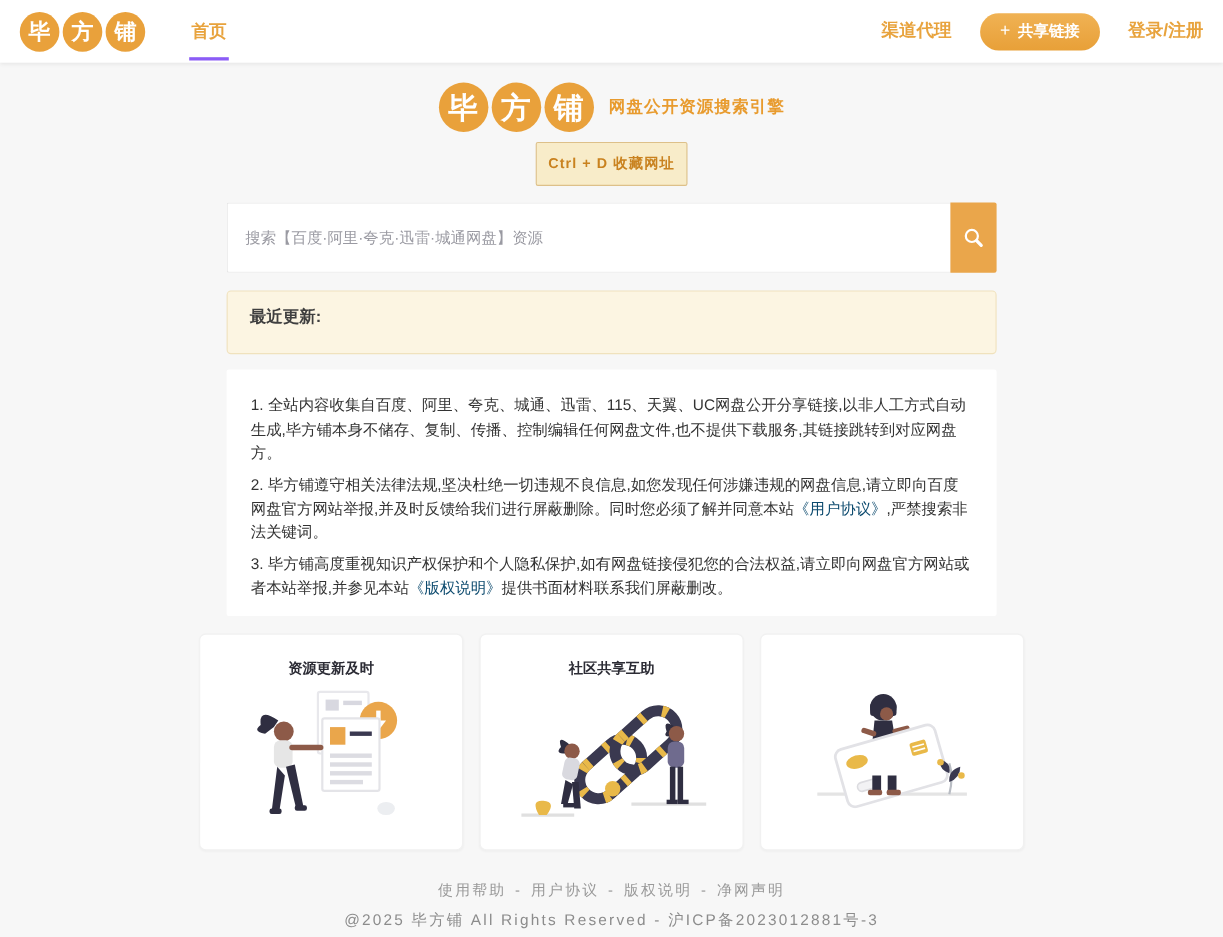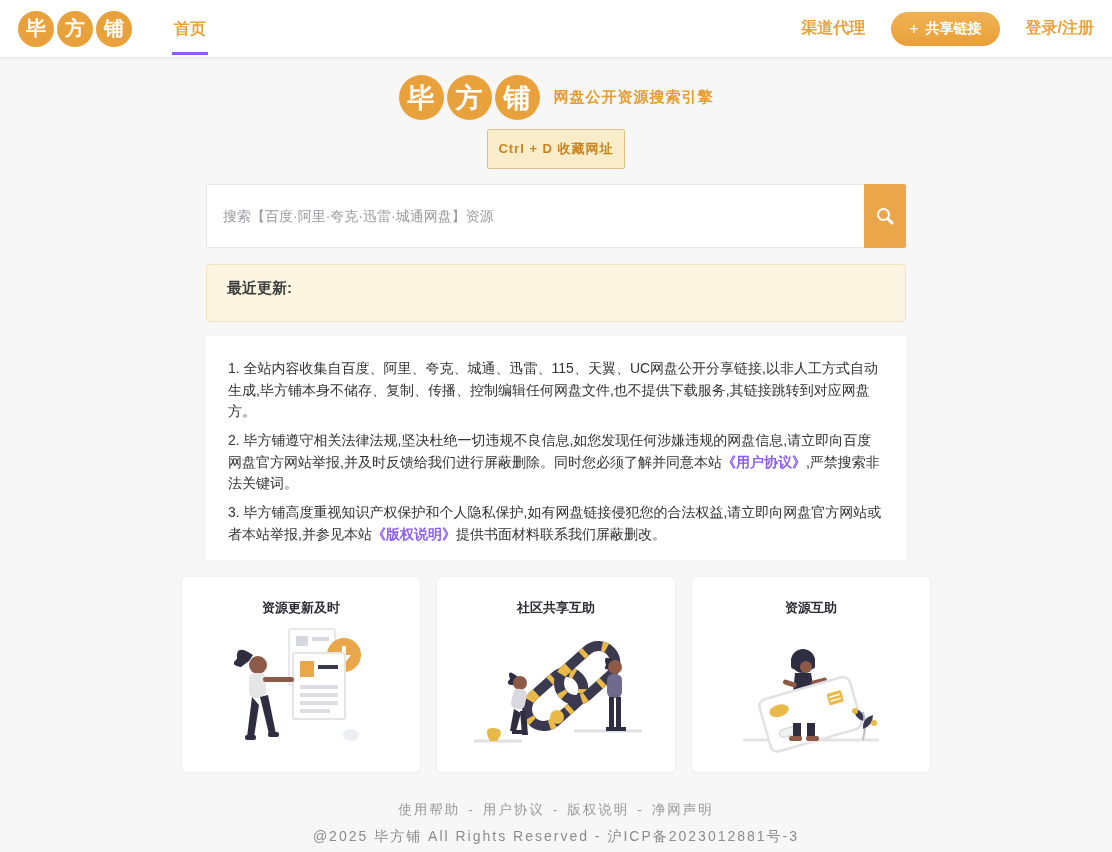--- a/index.html
+++ b/index.html
@@ -47,21 +47,21 @@
   .notice { margin-top:16px; background:#fcf5e2; border:1px solid #f0e2bd; border-radius:4px;
     padding:14px 20px; }
   .notice-title { font-size:15px; font-weight:bold; color:#3f3f3f; margin-bottom:9px; }
   .notice-text { font-size:14px; color:#3f3f3f; }
 
   
   .disclaimer { margin-top:14px; background:#fff; border-radius:2px; padding:15px 22px 14px;
     font-size:14px; color:#333; line-height:1.55; }
   .disclaimer h3 { font-size:14.5px; color:#2e2e2e; margin-bottom:7px; font-weight:bold; }
   .disclaimer p { margin-top:7px; }
-  .inline-link { color:#8b5cf6; cursor:pointer; text-decoration:none;font-weight:bold; }
+  .inline-link { color:#0c4a6e; cursor:pointer; text-decoration:none; }
 
   
   .cards { width:750px; margin:16px auto 0; display:flex; gap:15px; }
   .card { flex:1; background:#fff; border:1px solid #f1f1f1; border-radius:6px;
     height:197px; padding-top:22px; text-align:center;
     box-shadow:0 1px 2px rgba(0,0,0,.03); }
   .card-title { font-size:13px; font-weight:bold; color:#2c2c35; }
   .card-art { margin-top:8px; }
 
   
@@ -182,21 +182,20 @@
       <rect x="151" y="49" width="15" height="24" rx="6" fill="#6f6b8e"></rect>
       <rect x="153" y="72" width="5" height="32" fill="#2f2e41"></rect>
       <rect x="160" y="72" width="5" height="32" fill="#2f2e41"></rect>
       <rect x="150" y="102" width="10" height="4" fill="#2f2e41"></rect>
       <rect x="160" y="102" width="10" height="4" fill="#2f2e41"></rect>
       <path d="M34 116 q-8 -14 4 -13 q12 1 3 13 z" fill="#e9b949"></path>
     </svg>
   </div>
 
   <div class="card">
-    <div class="card-title">资源互助</div>
     <svg class="card-art" width="200" height="128" viewBox="0 0 200 128">
       <line x1="32" y1="115" x2="168" y2="115" stroke="#e4e4e4" stroke-width="3"></line>
       <circle cx="92" cy="36" r="12" fill="#2f2e41"></circle>
       <rect x="80" y="32" width="24" height="12" rx="3" fill="#2f2e41"></rect>
       <circle cx="95" cy="42" r="6" fill="#8d5a48"></circle>
       <path d="M84 48 h16 l5 30 h-24 z" fill="#2f2e41"></path>
       <rect x="72" y="56" width="14" height="5" rx="2.5" fill="#8d5a48" transform="rotate(18 79 58)"></rect>
       <rect x="100" y="54" width="16" height="5" rx="2.5" fill="#8d5a48" transform="rotate(-14 108 56)"></rect>
       <g transform="rotate(-16 100 88)">
         <rect x="52" y="62" width="94" height="54" rx="7" fill="#fff" stroke="#e2e2e6" stroke-width="2.5"></rect>

